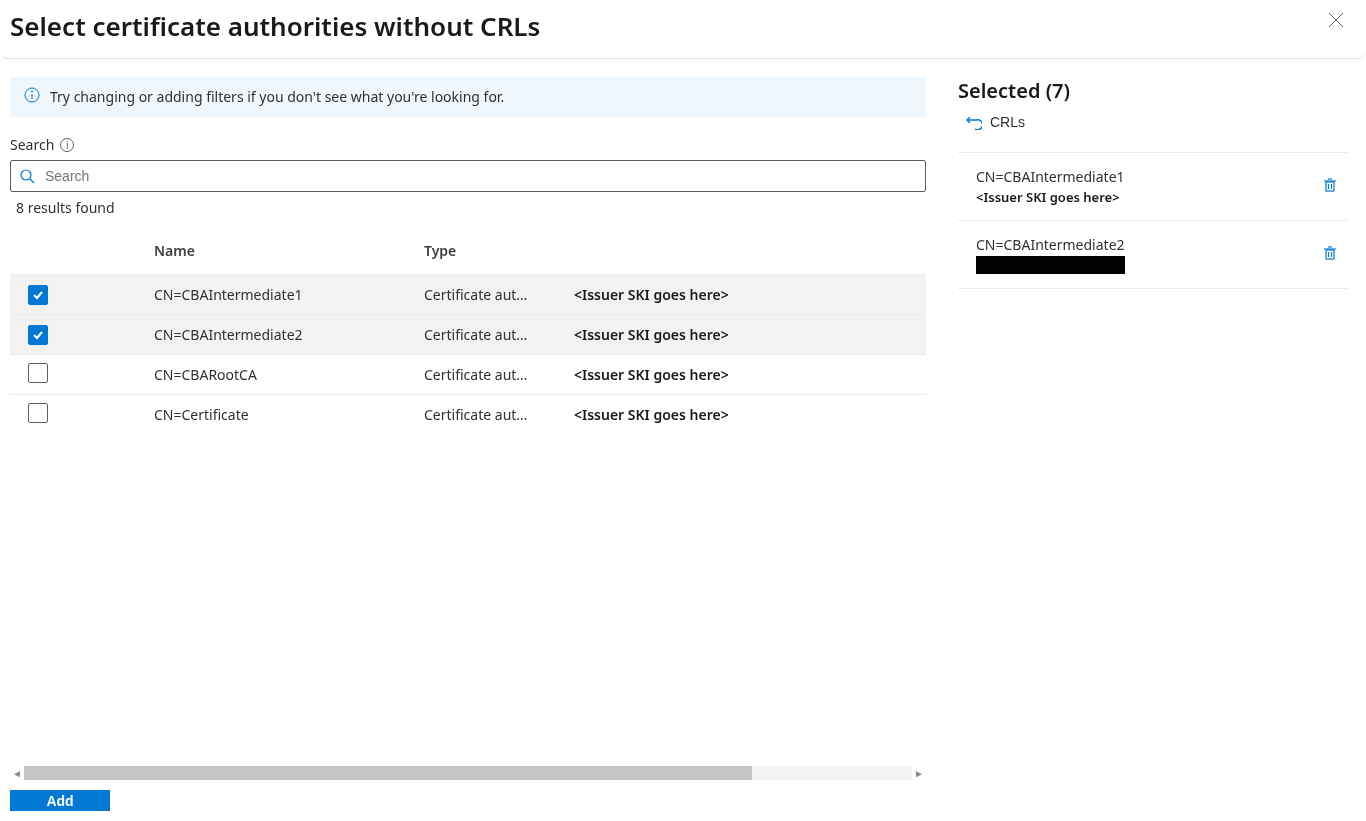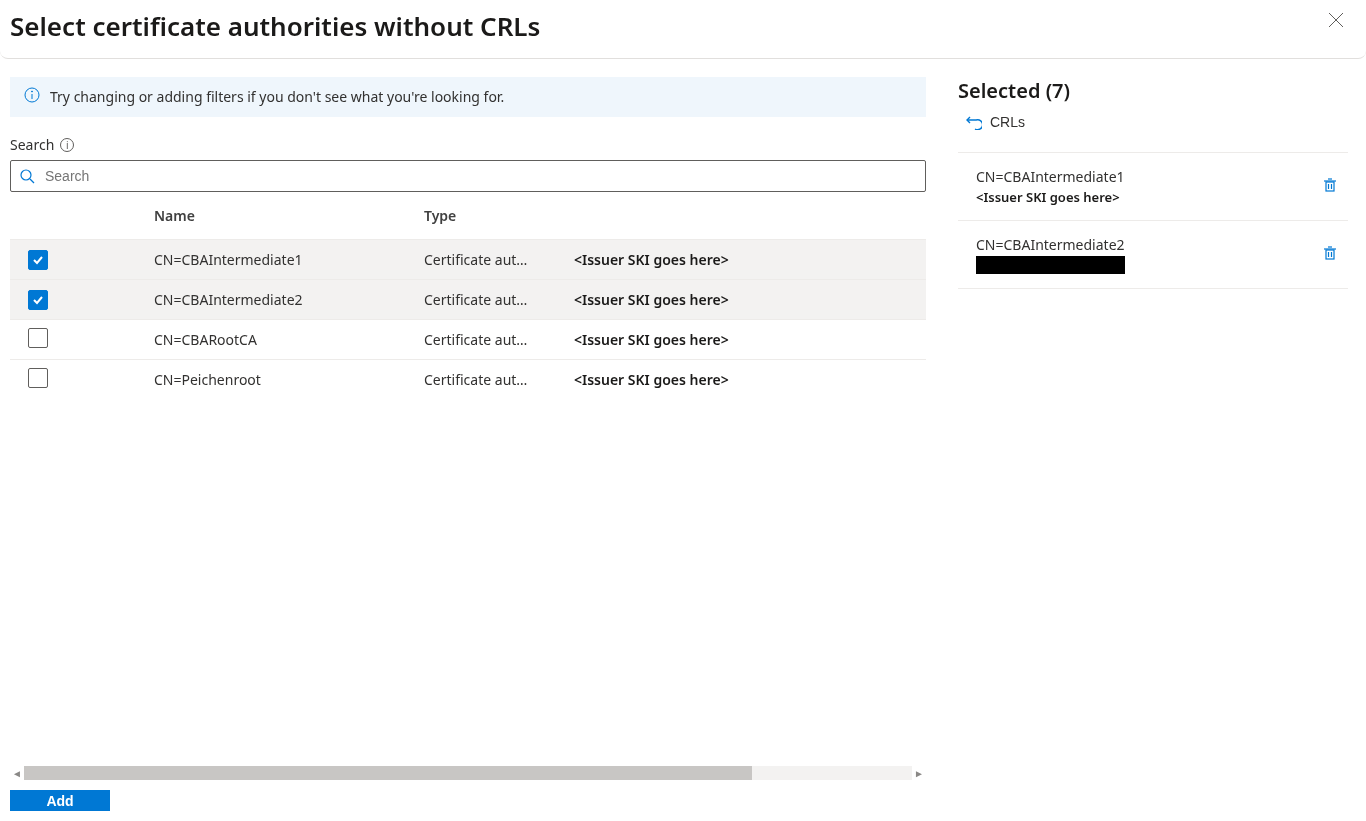--- a/index.html
+++ b/index.html
@@ -162,20 +162,21 @@
       </div>
 
       <div class="search-box">
         <svg width="16" height="16" viewBox="0 0 16 16" fill="none" stroke="currentColor" stroke-width="1.2">
           <circle cx="7" cy="7" r="5"></circle>
             <line x1="11" y1="11" x2="15" y2="15"></line>
         </svg>
         <input type="text" placeholder="Search" style="">
       </div>
 
+      <div class="results-count">8 results found</div>
 
 
       <div class="table-wrap">
         <div class="grid">
           <div class="grid-head">
             <div></div>
             <div>Name</div>
             <div>Type</div>
           </div>
           <div id="rows-host">
@@ -200,21 +201,21 @@
                 <div class="cell details-cell">&lt;Issuer SKI goes here&gt;</div>
               </div>
               <div class="grid-row">
                 <div class="chk-cell"><span class="chk"></span></div>
                 <div class="cell">CN=CBARootCA</div>
                 <div class="cell">Certificate aut…</div>
                 <div class="cell details-cell">&lt;Issuer SKI goes here&gt;</div>
               </div>
               <div class="grid-row">
                 <div class="chk-cell"><span class="chk"></span></div>
-                <div class="cell">CN=Peichenroot</div>
+                <div class="cell">CN=Certificate</div>
                 <div class="cell">Certificate aut…</div>
                 <div class="cell details-cell">&lt;Issuer SKI goes here&gt;</div>
               </div>
             </div>
         </div>
 
         <div class="hscroll">
           <div class="arrow">◄</div>
           <div class="track">
             <div class="thumb"></div>

